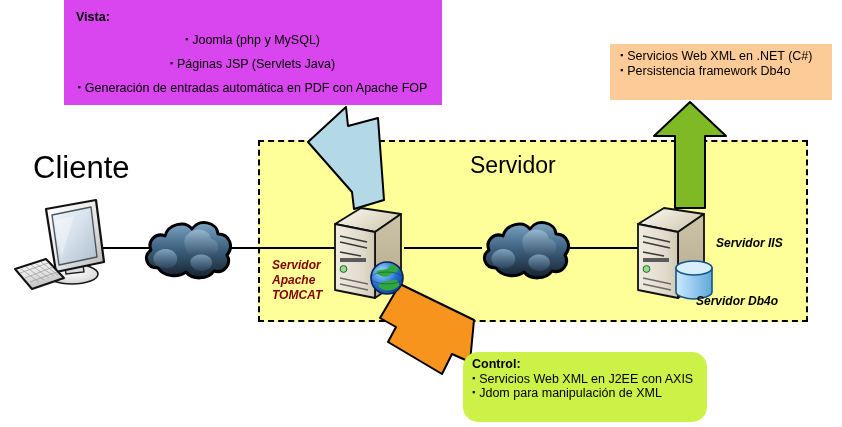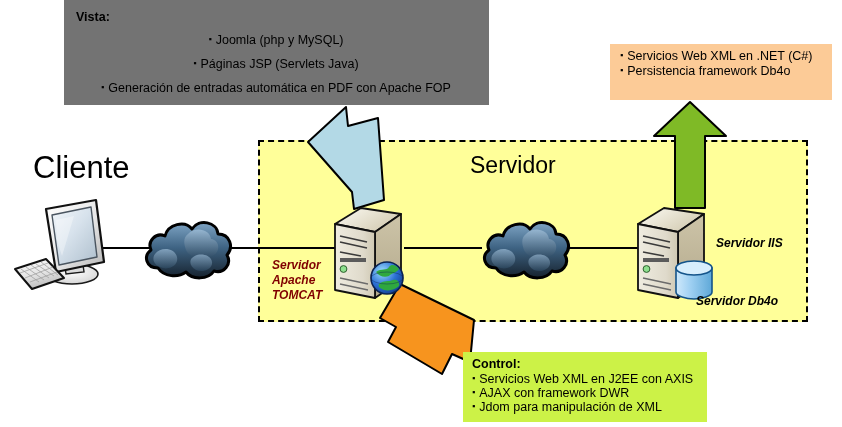--- a/index.html
+++ b/index.html
@@ -18,29 +18,29 @@
   .client-title{
     position:absolute;left:33px;top:150px;font-size:31px;color:#000000;
   }
 
   
   .callout{position:absolute;box-sizing:border-box;}
   .callout .hd{font-weight:bold;font-size:12.5px;color:#000;margin-bottom:5px;}
   .callout .li{font-size:12.5px;color:#000;white-space:nowrap;line-height:1.05;}
   .callout .li .bullet{font-size:9px;vertical-align:2px;margin-right:4px;}
 
-  #vista-box{left:64px;top:0px;width:425px;height:105px;background:#737373;padding:10px 13px 0 12px;}
+  #vista-box{left:64px;top:0px;width:378px;height:105px;background:#d946ef;padding:10px 13px 0 12px;}
   #vista-box .hd{margin-bottom:10px;}
   #vista-box .li{margin-bottom:11px;text-align:center;}
 
   #modelo-box{left:610px;top:44px;width:222px;height:56px;background:#fccb97;padding:6px 0 0 10px;}
   #modelo-box .hd{margin-bottom:3px;}
   #modelo-box .li{margin-bottom:2px;}
 
-  #control-box{left:463px;top:352px;width:244px;height:70px;background:#ccf247;padding:5px 0 16px 9px;}
+  #control-box{left:463px;top:352px;width:244px;height:70px;background:#ccf247;padding:5px 0 16px 9px;border-radius:15px;}
   #control-box .hd{margin-bottom:2px;}
   #control-box .li{margin-bottom:1px;}
 
   
   .dev-label{position:absolute;font-weight:bold;font-size:12px;line-height:1.25;font-style:italic;}
   #lbl-tomcat{left:272px;top:258px;color:#800000;text-align:left;}
   #lbl-iis{left:716px;top:236px;color:#000;}
   #lbl-db4o{left:696px;top:294px;color:#000;}
 
   
@@ -262,17 +262,16 @@
   </div>
 
   <div class="callout" id="modelo-box">
     <div class="li"><span class="bullet">▪</span><span>Servicios Web XML en .NET (C#)</span></div>
     <div class="li"><span class="bullet">▪</span><span>Persistencia framework Db4o</span></div>
   </div>
 
   <div class="callout" id="control-box">
     <div class="hd">Control:</div>
     <div class="li"><span class="bullet">▪</span><span>Servicios Web XML en J2EE con AXIS</span></div>
-    <div class="li"><span class="bullet">▪</span><span>AJAX con framework DWR</span></div>
     <div class="li"><span class="bullet">▪</span><span>Jdom para manipulación de XML</span></div>
   </div>
 
 </div>
 
 </body></html>

